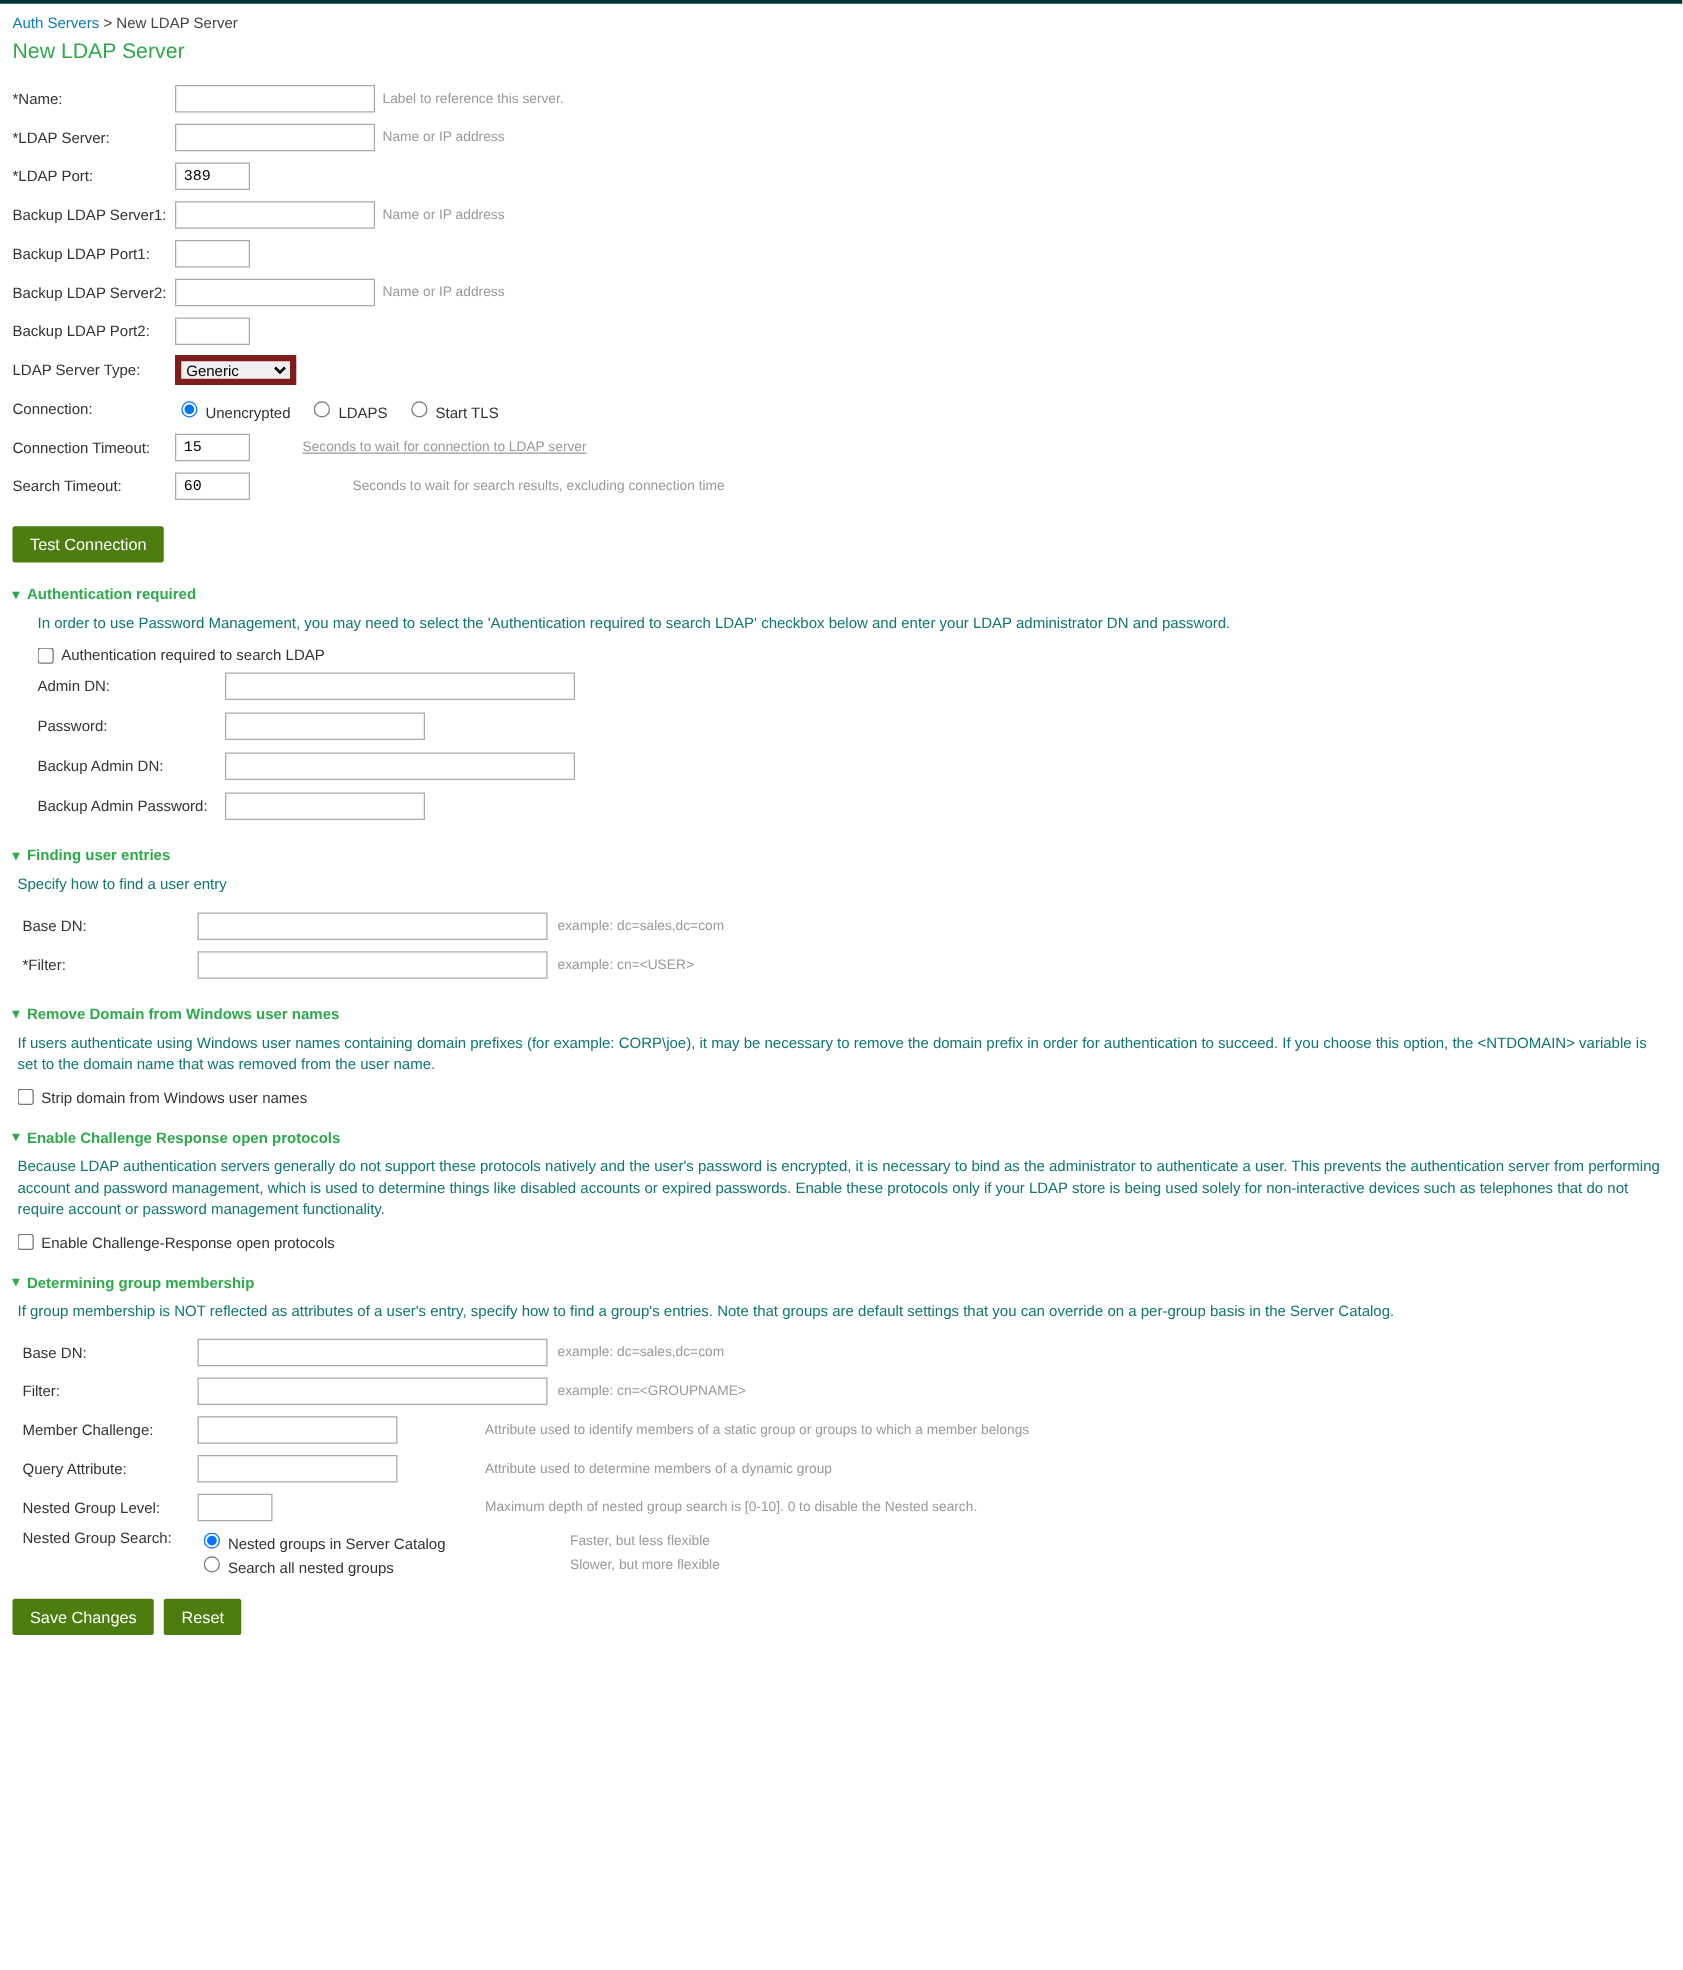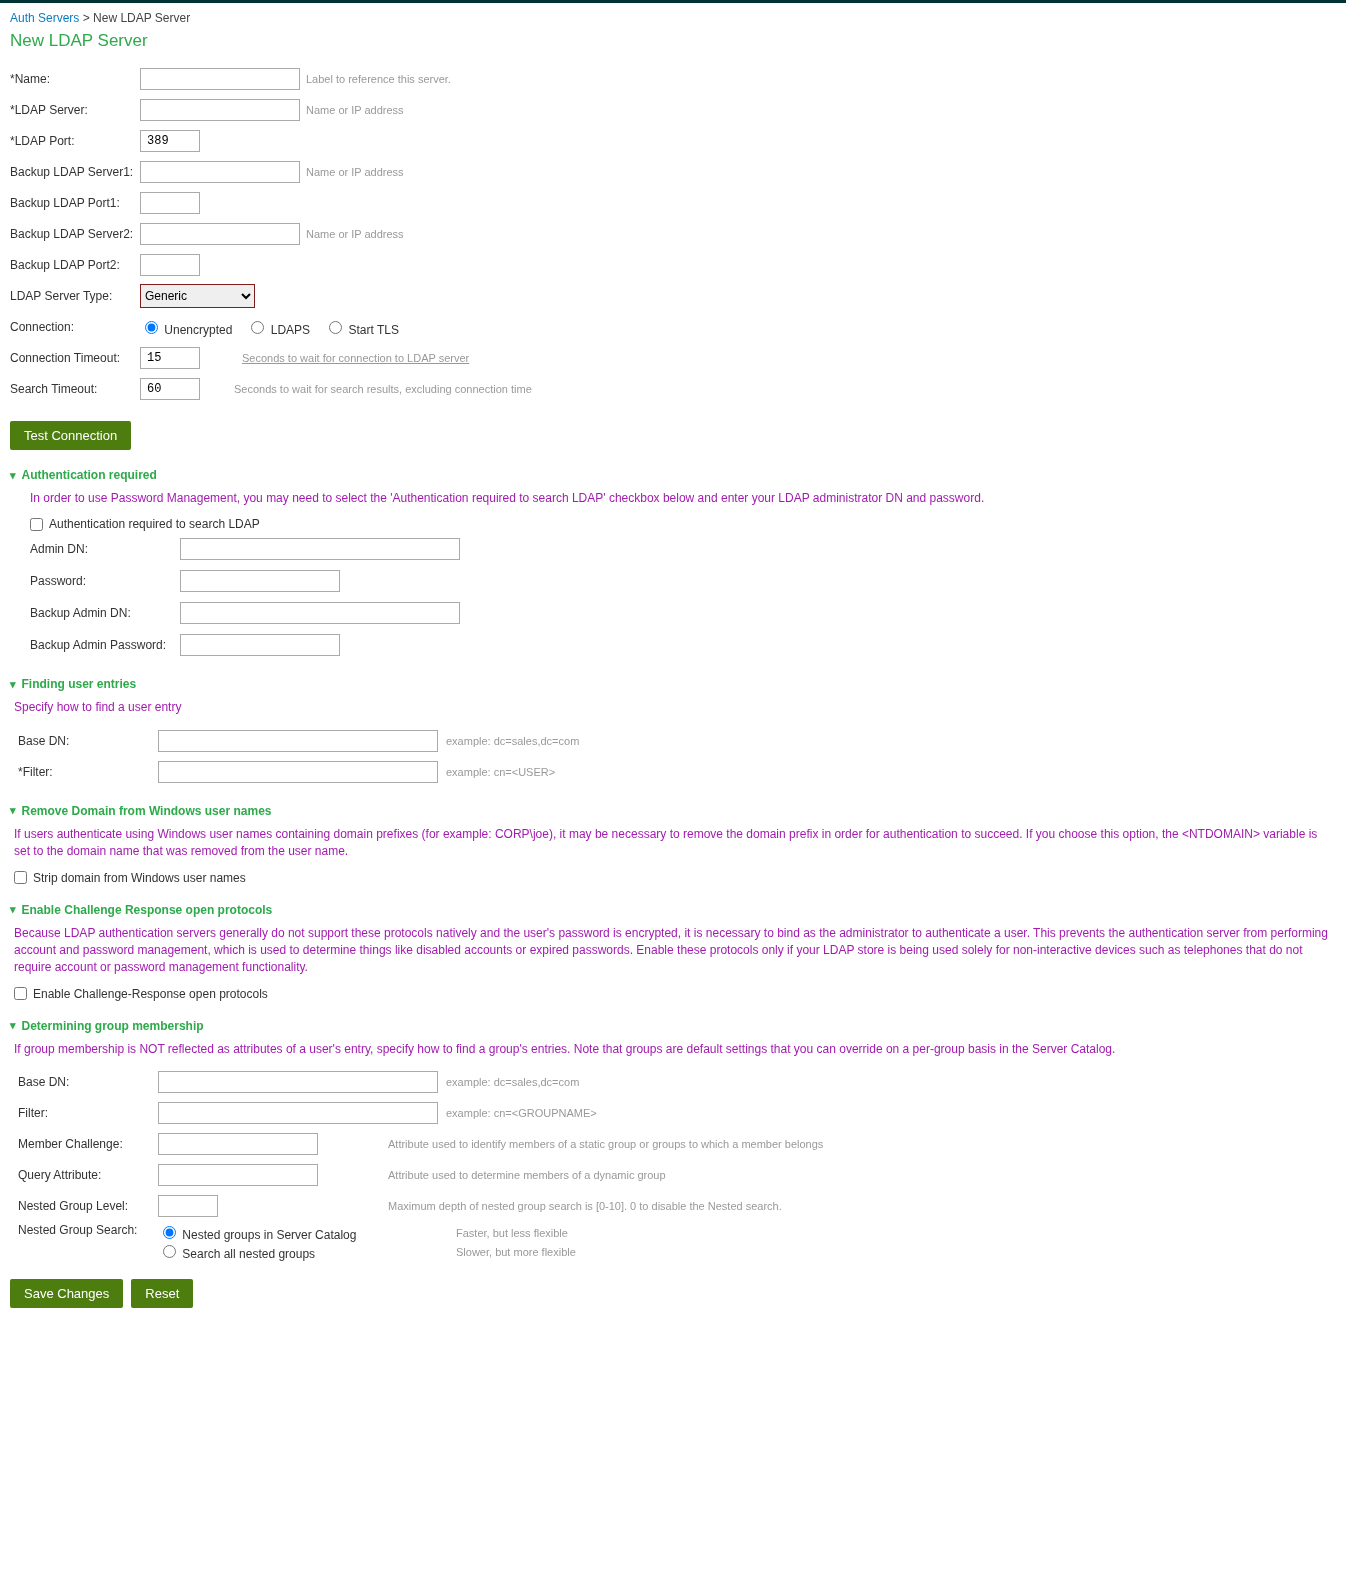--- a/index.html
+++ b/index.html
@@ -21,36 +21,36 @@
   .form-row { display: flex; align-items: center; margin: 3px 0; min-height: 28px; }
   .form-row .label { width: 130px; font-size: 12px; color: #333; }
   .form-row .hint { color: #999; font-size: 11px; margin-left: 6px; }
   input[type="text"], input[type="password"] {
     border: 1px solid #aaa; height: 22px; padding: 2px 6px; font-size: 12px;
   }
   .w-lg { width: 160px; }
   .w-sm { width: 60px; font-family: Liberation Mono, monospace; }
   .w-xl { width: 280px; }
   .w-xxl { width: 160px; }
-  select { border: 1px solid #7f1d1d; height: 24px; font-size: 12px; width: 115px; }
+  select { border: 5px solid #7f1d1d; height: 24px; font-size: 12px; width: 97px; }
   .radio-group { display: flex; align-items: center; gap: 6px; }
   .radio-group label { margin-right: 8px; font-size: 12px; }
   .btn {
     background: #4d7c0f; color: #fff; border: none; padding: 7px 14px;
     font-size: 13px; cursor: pointer; border-radius: 2px;
   }
   .btn-row { margin-top: 18px; margin-bottom: 8px; display:flex; gap:8px; }
   .section-head {
     color: #2eaa4b; font-size: 12px; font-weight: bold; margin: 18px 0 8px 0;
     display: flex; align-items: center; cursor: pointer;
   }
   .section-head .chev { font-size: 11px; margin-right: 6px; }
   .section-body { padding: 0 0 0 4px; }
   .indent { padding-left: 20px; }
-  .desc { font-size: 12px; color: #a21caf; margin: 6px 0 10px 0; line-height: 1.45; }
+  .desc { font-size: 12px; color: #0f766e; margin: 6px 0 10px 0; line-height: 1.45; }
   .check-row { display: flex; align-items: center; gap: 6px; margin: 4px 0; }
   .check-row input { margin: 0; }
   .sub-row { display: flex; align-items: center; margin: 4px 0; min-height: 28px;}
   .sub-row .label2 { width: 150px; font-size: 12px; }
   .group-row { display:flex; align-items:center; margin:3px 4px; min-height:28px; }
   .group-row .glabel { width: 140px; font-size:12px; }
   .ghint { color:#999; font-size:11px; margin-left:8px; }
 </style>
 </head>
 <body>
@@ -112,21 +112,21 @@
   </div>
 </div>
 <div class="form-row">
   <div class="label">Connection Timeout:</div>
   <input type="text" class="w-sm" value="15" style="">
   <div class="hint" style="margin-left:42px;text-decoration:underline;">Seconds to wait for connection to LDAP server</div>
 </div>
 <div class="form-row">
   <div class="label">Search Timeout:</div>
   <input type="text" class="w-sm" value="60" style="">
-  <div class="hint" style="margin-left:34px;">Seconds to wait for search results, excluding connection time</div>
+  <div class="hint" style="margin-left:82px;">Seconds to wait for search results, excluding connection time</div>
 </div>
 
 <div class="btn-row">
   <button class="btn">Test Connection</button>
 </div>
 
 <div class="section-head">
   <span class="chev">▾</span>
   <span>Authentication required</span>
 </div>

